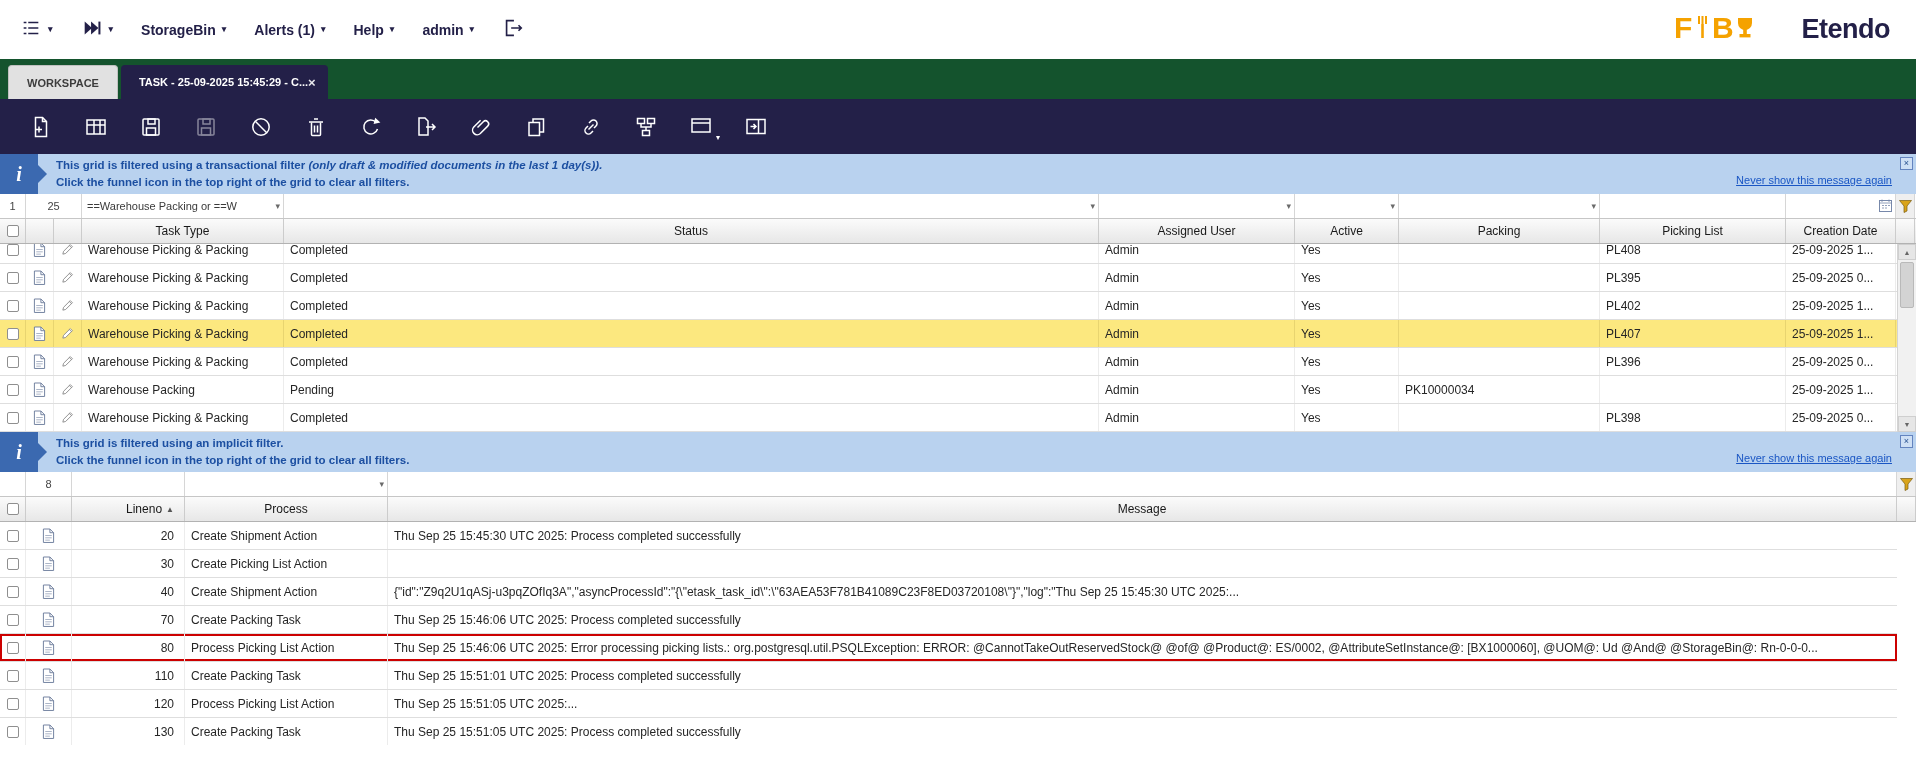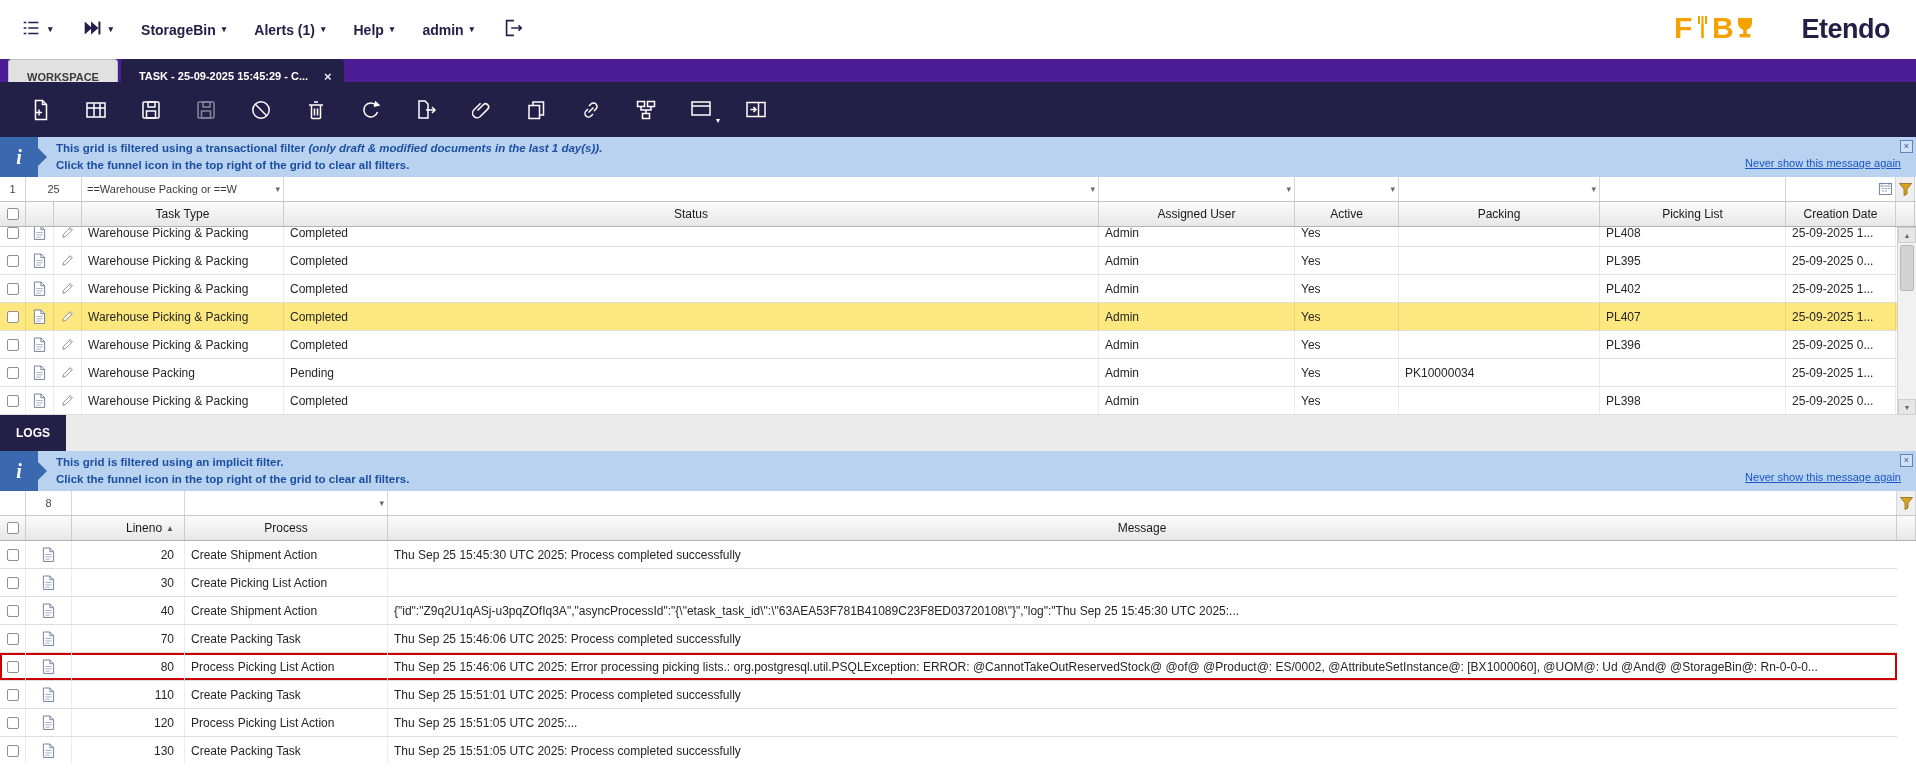--- a/index.html
+++ b/index.html
@@ -10,42 +10,42 @@
 
   
   .navbar{height:59px;background:#fff;display:flex;align-items:center;justify-content:space-between;padding:0 20px}
   .nav-left{display:flex;align-items:center;gap:28px}
   .nav-item{display:flex;align-items:center;gap:6px;color:var(--navy,#232048);font-size:14px;font-weight:600;cursor:pointer}
   .caret{font-size:9px;color:var(--navy,#232048);line-height:1}
   .nav-right{display:flex;align-items:center;gap:40px;padding-right:6px}
   .brand{font-size:27px;font-weight:700;color:var(--navy,#232048);letter-spacing:-.5px}
 
   
-  .tabbar{height:23px;background:#4c1d95;display:flex;padding-left:8px;gap:3px}
+  .tabbar{height:40px;background:#14532d;display:flex;align-items:flex-end;padding-left:8px;gap:3px}
   .tab{height:34px;display:flex;align-items:center;padding:0 18px;font-size:11px;font-weight:700;border-radius:4px 4px 0 0;cursor:pointer}
   .tab.ws{background:#e1e1e1;border:1px solid #c0c0c0;border-bottom:none;color:#3c3c3c}
-  .tab.active{background:var(--navy,#232048);color:#fff;gap:16px;padding-right:12px;font-weight:600}
+  .tab.active{background:var(--navy,#232048);color:#fff;padding-right:12px;font-weight:600}
   .tab .close{font-size:13px;opacity:.9}
 
   
   .toolbar{height:55px;background:var(--navy,#232048);display:flex;align-items:center;gap:21px;padding-left:24px}
   .tbtn{width:34px;height:34px;display:flex;align-items:center;justify-content:center;position:relative}
   .tbtn svg{stroke:#fff;fill:none;stroke-width:1.5}
   .tbtn.dim{opacity:.45}
   .tb-caret{color:#fff;font-size:8px;position:absolute;right:-2px;bottom:2px}
 
   
   .infobar{height:40px;background:var(--info_bg,#b9d2ef);position:relative;display:flex;align-items:stretch}
   .info-ic{width:38px;background:var(--info_icon,#3b69b0);color:#fff;display:flex;align-items:center;justify-content:center;
     font-family:"Liberation Serif",serif;font-style:italic;font-weight:700;font-size:20px;position:relative;flex:none}
   .info-ic::after{content:"";position:absolute;right:-9px;top:50%;margin-top:-9px;border:9px solid transparent;
     border-left-color:var(--info_icon,#3b69b0);border-right-width:0}
   .info-text{padding:3px 0 3px 18px;font-size:11.5px;font-weight:700;color:var(--info_text,#1c4fa1);
     display:flex;flex-direction:column;justify-content:center;gap:3px;line-height:1.2}
-  .info-link{position:absolute;right:15px;bottom:8px;font-size:11px;font-weight:400;color:var(--link,#1a56c4);
+  .info-link{position:absolute;right:24px;bottom:8px;font-size:11px;font-weight:400;color:var(--link,#1a56c4);
     text-decoration:underline;cursor:pointer}
   .info-close{position:absolute;right:3px;top:3px;width:13px;height:13px;border:1px solid #6484bf;background:#cfe0f5;
     color:#27508f;font-size:9px;line-height:11px;text-align:center;cursor:pointer}
 
   
   .frow{height:25px;display:flex;background:#fff;border-bottom:1px solid #c6c6c6;font-size:11px;color:#3a3a3a}
   .fcell{border-right:1px solid #d6d6d6;display:flex;align-items:center;background:#fff;position:relative;flex:none;overflow:hidden}
   .fcell .val{padding:0 5px;white-space:nowrap;overflow:hidden}
   .fcell .fcaret{margin-left:auto;font-size:9px;color:#6a6a6a;padding-right:3px;flex:none}
   .fcell.cnum{justify-content:center;color:#444}
@@ -513,23 +513,20 @@
         <div class="gcell c-date">25-09-2025 0...</div>
       </div>
     </div>
     <div class="vscroll">
       <div class="vs-btn up">▲</div>
       <div class="vs-thumb"></div>
       <div class="vs-btn down">▼</div>
     </div>
   </div>
 
-  <div class="logs-strip">
-    <div class="logs-tab">LOGS</div>
-  </div>
 
   <div class="infobar">
     <div class="info-ic">i</div>
     <div class="info-text">
       <span>This grid is filtered using an implicit filter.</span>
       <span>Click the funnel icon in the top right of the grid to clear all filters.</span>
     </div>
     <span class="info-link">Never show this message again</span>
     <span class="info-close">×</span>
   </div>

